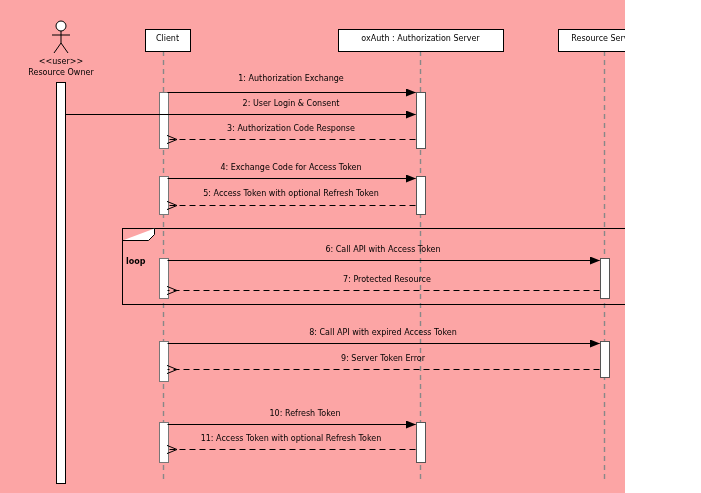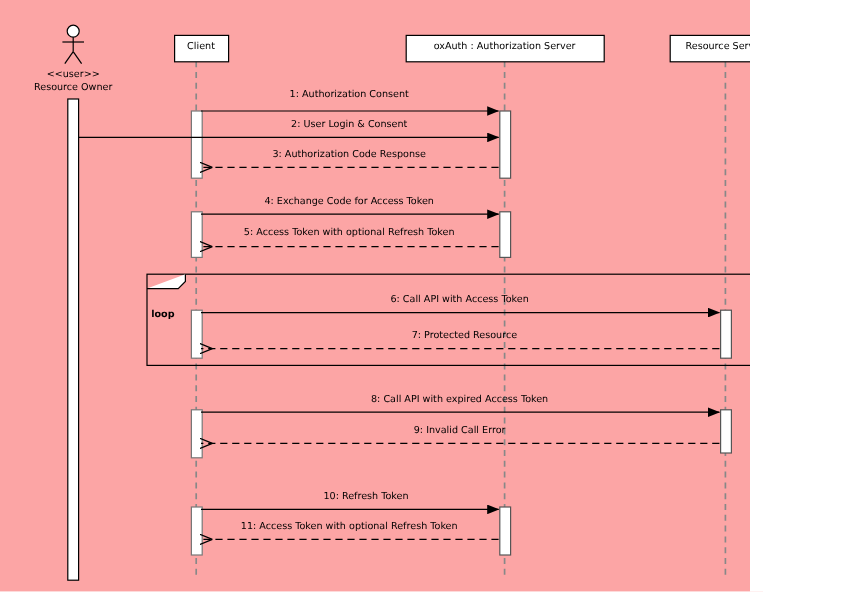--- a/index.html
+++ b/index.html
@@ -117,26 +117,26 @@
       </g>
   </svg>
 
   <div id="text-layer">
       <div class="lbl head-lbl lbl-center" style="left: 167.5px; top: 35px;">Client</div>
       <div class="lbl head-lbl lbl-center" style="left: 420.5px; top: 35px;">oxAuth : Authorization Server</div>
       <div class="lbl head-lbl lbl-center" style="left: 604px; top: 35px;">Resource Server</div>
       <div class="lbl actor-lbl lbl-center" style="left: 61px; top: 58px;">&lt;&lt;user&gt;&gt;</div>
       <div class="lbl actor-lbl lbl-center" style="left: 61px; top: 69px;">Resource Owner</div>
       <div class="lbl frag-lbl" style="left: 126px; top: 231px;">loop</div>
-      <div class="lbl msg-lbl lbl-center" style="left: 291px; top: 75px;">1: Authorization Consent</div>
+      <div class="lbl msg-lbl lbl-center" style="left: 291px; top: 75px;">1: Authorization Exchange</div>
       <div class="lbl msg-lbl lbl-center" style="left: 291px; top: 100px;">2: User Login &amp; Consent</div>
       <div class="lbl msg-lbl lbl-center" style="left: 291px; top: 125px;">3: Authorization Code Response</div>
       <div class="lbl msg-lbl lbl-center" style="left: 291px; top: 164px;">4: Exchange Code for Access Token</div>
       <div class="lbl msg-lbl lbl-center" style="left: 291px; top: 190px;">5: Access Token with optional Refresh Token</div>
       <div class="lbl msg-lbl lbl-center" style="left: 383px; top: 246px;">6: Call API with Access Token</div>
       <div class="lbl msg-lbl lbl-center" style="left: 369px; top: 276px; margin-left: 18px;">7: Protected Resource</div>
       <div class="lbl msg-lbl lbl-center" style="left: 383px; top: 329px;">8: Call API with expired Access Token</div>
-      <div class="lbl msg-lbl lbl-center" style="left: 383px; top: 355px;">9: Invalid Call Error</div>
+      <div class="lbl msg-lbl lbl-center" style="left: 383px; top: 355px;">9: Server Token Error</div>
       <div class="lbl msg-lbl lbl-center" style="left: 305px; top: 410px;">10: Refresh Token</div>
       <div class="lbl msg-lbl lbl-center" style="left: 291px; top: 435px;">11: Access Token with optional Refresh Token</div>
     </div>
 
 </div>
 
 </body></html>

